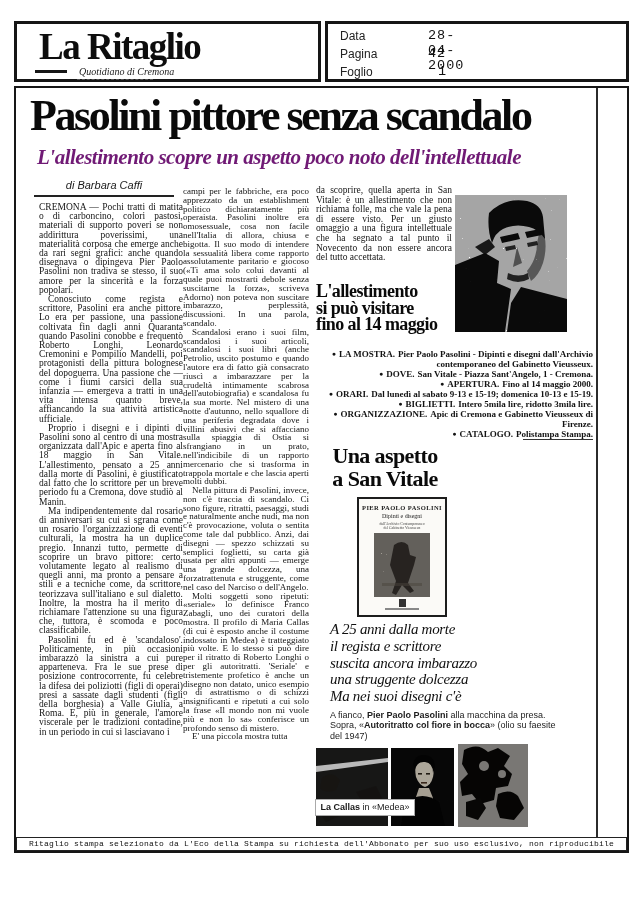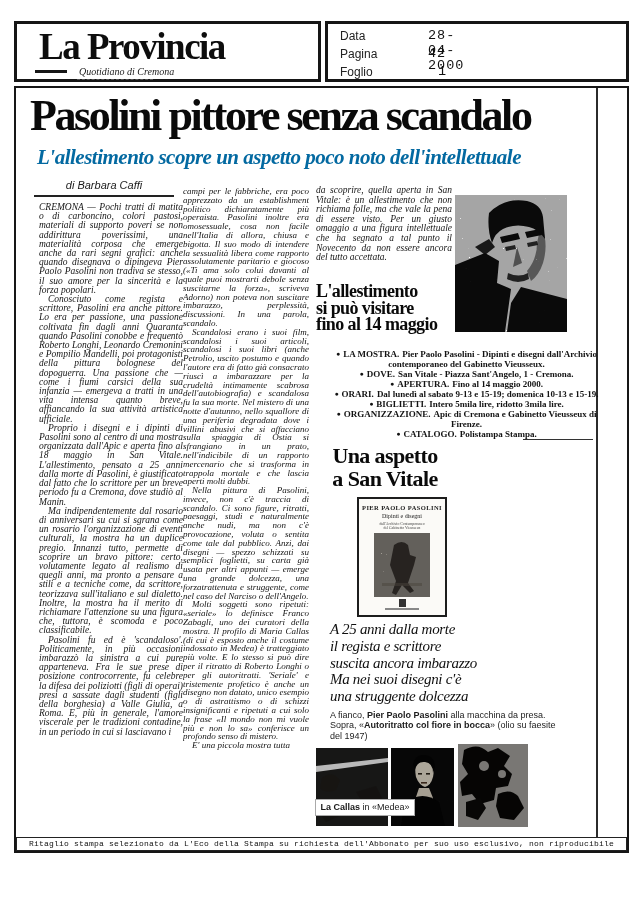--- a/index.html
+++ b/index.html
@@ -17,37 +17,37 @@
 
   .meta-box { left:325px; top:21px; width:304px; height:61px; border:3px solid #161616; background:#fff; font-family:"Liberation Sans", sans-serif; }
   .meta-row { position:absolute; left:12px; font-size:12px; color:#222; }
   .meta-val { position:absolute; left:88px; top:-1px; font-family:"Liberation Mono", monospace; font-size:13.5px; letter-spacing:1px; color:#111; }
 
   
   .main-box { left:14px; top:86px; width:615px; height:767px; border:2px solid #161616; background:#fff; }
   .vrule { left:596px; top:88px; width:2px; height:749px; background:#2b2b2b; }
 
   .headline { left:30px; top:90px; width:580px; font-size:44px; font-weight:bold; letter-spacing:-2.4px; white-space:nowrap; color:#0a0a0a; }
-  .subheadline { left:37px; top:145px; width:565px; font-size:21px; font-weight:bold; font-style:italic; letter-spacing:-0.5px; white-space:nowrap; color:#0369a1; }
+  .subheadline { left:37px; top:145px; width:565px; font-size:21px; font-weight:bold; font-style:italic; letter-spacing:-0.5px; white-space:nowrap; color:#701a75; }
 
   .byline { left:34px; top:179px; width:140px; text-align:center; font-family:"Liberation Sans", sans-serif; font-size:11px; color:#1a1a1a; padding-bottom:4px; border-bottom:2px solid #222;font-style:italic; }
 
-  .col { position:absolute; text-align:justify; overflow:hidden; color:#141414;font-style:italic; }
+  .col { position:absolute; text-align:justify; overflow:hidden; color:#141414; }
   .col p { margin:0; text-indent:9px; }
   .col p:first-child { text-indent:0; }
   .col1 { left:39px; top:203px; width:144px; height:632px; font-size:9.5px; line-height:9.2px; }
   .col2 { left:183px; top:187px; width:126px; height:648px; font-size:9px; line-height:8.8px; }
   .col3 { left:316px; top:186px; width:136px; height:90px; font-size:9.5px; line-height:9.6px; }
 
   .photo-frame { position:absolute; overflow:hidden; }
   .photo-pasolini { left:455px; top:195px; width:112px; height:137px; }
 
   .visit-heading { left:316px; top:283px; width:180px; font-size:18px; font-weight:bold; line-height:16.5px; letter-spacing:-0.6px; color:#0a0a0a; }
 
-  .bullets { left:328px; top:349px; width:277px; font-size:9px; line-height:10px; font-weight:bold; color:#131313; text-align:center; }
+  .bullets { left:316px; top:349px; width:277px; font-size:9px; line-height:10px; font-weight:bold; color:#131313; text-align:right; }
   .bullets .dot { font-size:7px; margin-right:3px; vertical-align:1px; }
   .bullets .b-label { margin-right:3px; }
 
   .rule-short { left:523px; top:439px; width:70px; height:1px; background:#333; }
 
   .side-heading { left:315px; top:445px; width:140px; text-align:center; font-size:22px; font-weight:bold; line-height:22.5px; letter-spacing:-0.6px; color:#0a0a0a; }
 
   .book-cover { left:357px; top:497px; width:90px; height:120px; border:2px solid #1d1d1d; background:#fbfaf7; text-align:center; }
   .bc-title { margin-top:5px; font-size:6.5px; font-weight:bold; letter-spacing:0.4px; color:#1c1c1c; }
   .bc-sub { margin-top:2px; font-size:6px; color:#222; }
@@ -85,21 +85,21 @@
         <feColorMatrix type="matrix" values="0 0 0 0 0  0 0 0 0 0  0 0 0 0 0  5 5 5 0 -3.4"></feColorMatrix>
       </filter>
       <filter id="gr3" x="0" y="0" width="100%" height="100%">
         <feTurbulence type="fractalNoise" baseFrequency="0.22" numOctaves="3" seed="11"></feTurbulence>
         <feColorMatrix type="matrix" values="0 0 0 0 0  0 0 0 0 0  0 0 0 0 0  6 6 6 0 -3.2"></feColorMatrix>
       </filter>
     </defs>
   </svg>
 
   <div class="abs logo-box">
-    <div class="logo-title">La Provincia</div>
+    <div class="logo-title">La Ritaglio</div>
     <div class="logo-dash"></div>
     <div class="logo-sub">Quotidiano di Cremona</div>
     <div class="logo-sub-line"></div>
   </div>
 
   <div class="abs meta-box">
     <div class="meta-row" style="top:5px">
       <span>Data</span>
       <span class="meta-val">28-04-2000</span>
     </div>
@@ -195,22 +195,22 @@
       </svg>
     </div>
     <div class="bc-mark"></div>
     <div class="bc-mark-line"></div>
   </div>
 
   <div class="abs standfirst">
     <div>A 25 anni dalla morte</div>
     <div>il regista e scrittore</div>
     <div>suscita ancora imbarazzo</div>
+    <div>una struggente dolcezza</div>
     <div>Ma nei suoi disegni c'è</div>
-    <div>una struggente dolcezza</div>
   </div>
 
   <div class="abs caption">
     <span>A fianco, </span><b>Pier Paolo Pasolini</b><span> alla macchina da presa. Sopra, «</span><b>Autoritratto col fiore in bocca</b><span>» (olio su faesite del 1947)</span>
   </div>
 
   <div class="photo-frame photo-a">
     <svg viewBox="0 0 72 78" width="72" height="78">
       <rect width="72" height="78" fill="#efece6"></rect>
       <rect width="72" height="78" filter="url(#gr3)" opacity="0.9"></rect>

